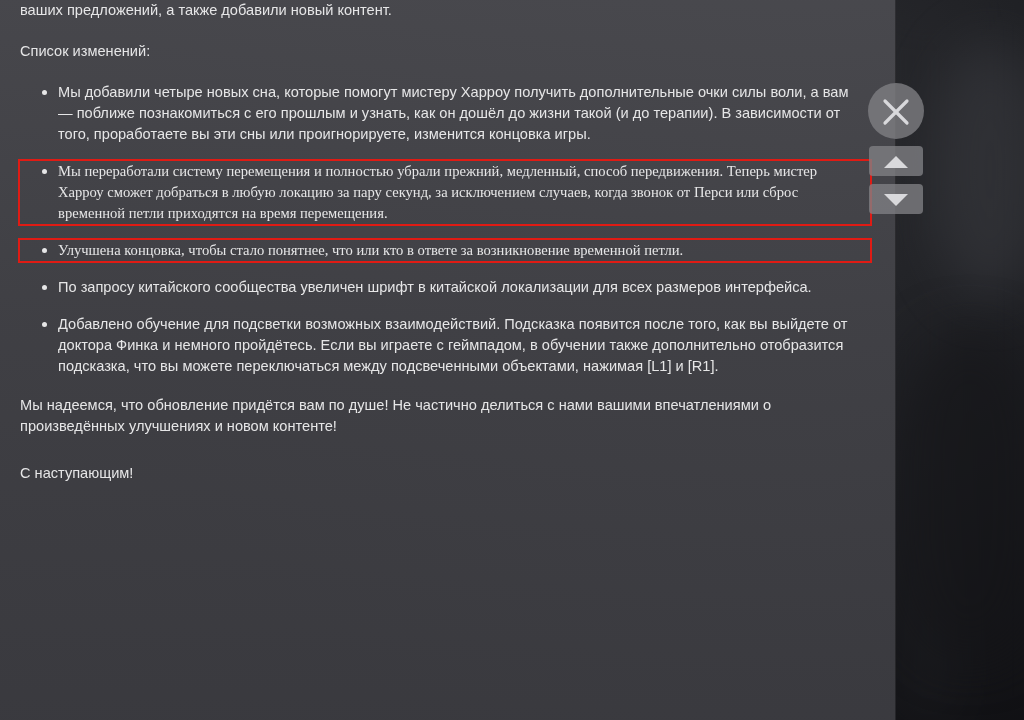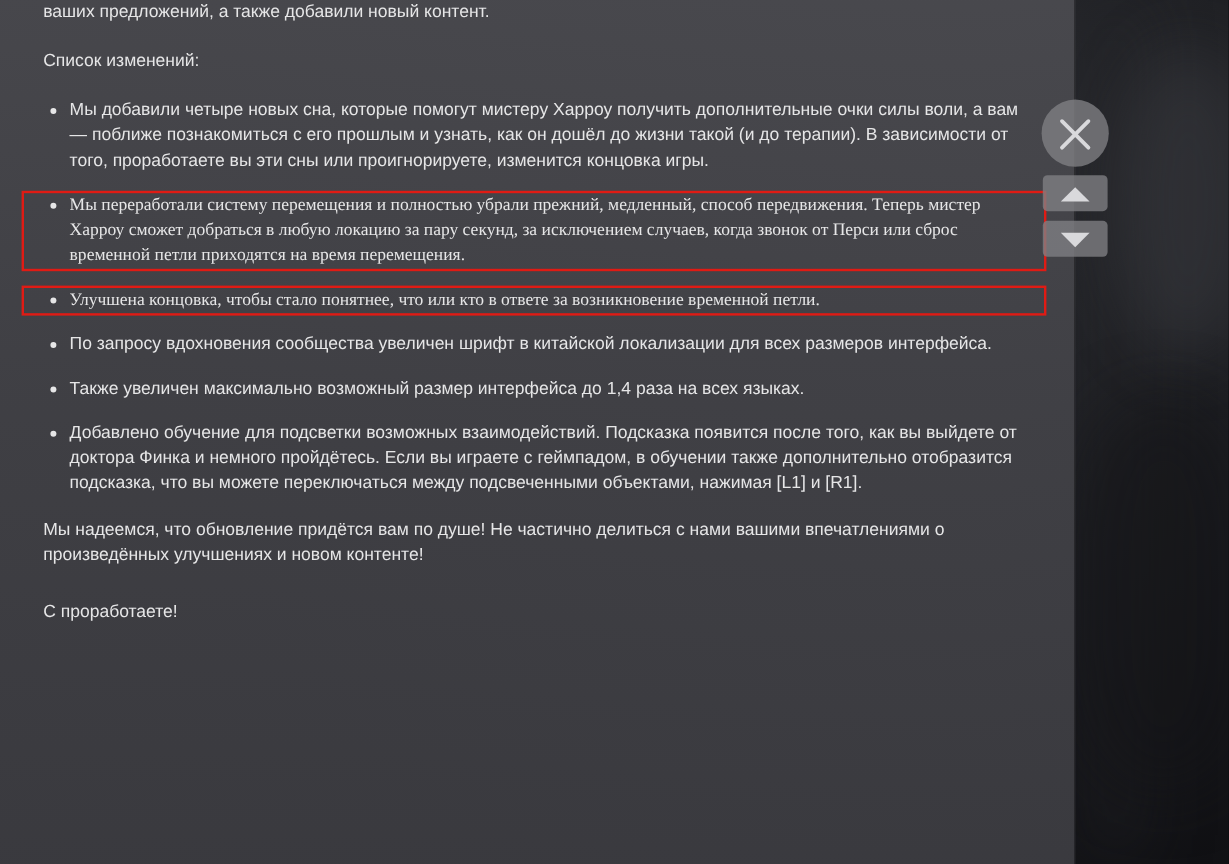--- a/index.html
+++ b/index.html
@@ -59,21 +59,21 @@
     position: absolute;
     left: 20px;
     right: 26px;
     top: 0;
     color: #e9e9ea;
     font-size: 14.6px;
     line-height: 1.44;
   }
 
   p.body-text {
-    margin: 0 0 20px 16px;
+    margin: 0 0 20px 0;
     color: #e6e6e7;
   }
   p.first {
     margin-top: 0;
     padding-top: 0;
   }
 
   ul.changes {
     list-style: none;
     margin: 16px 0 18px 0;
@@ -162,28 +162,27 @@
     <div class="panel-inner">
 
       <p class="body-text first">ваших предложений, а также добавили новый контент.</p>
 
       <p class="body-text">Список изменений:</p>
 
       <ul class="changes">
         <li>Мы добавили четыре новых сна, которые помогут мистеру Харроу получить дополнительные очки силы воли, а вам — поближе познакомиться с его прошлым и узнать, как он дошёл до жизни такой (и до терапии). В зависимости от того, проработаете вы эти сны или проигнорируете, изменится концовка игры.</li>
         <li class="highlight">Мы переработали систему перемещения и полностью убрали прежний, медленный, способ передвижения. Теперь мистер Харроу сможет добраться в любую локацию за пару секунд, за исключением случаев, когда звонок от Перси или сброс временной петли приходятся на время перемещения.</li>
         <li class="highlight">Улучшена концовка, чтобы стало понятнее, что или кто в ответе за возникновение временной петли.</li>
-        <li>По запросу вдохновения сообщества увеличен шрифт в китайской локализации для всех размеров интерфейса.</li>
-        <li>Также увеличен максимально возможный размер интерфейса до 1,4 раза на всех языках.</li>
+        <li>По запросу китайского сообщества увеличен шрифт в китайской локализации для всех размеров интерфейса.</li>
         <li>Добавлено обучение для подсветки возможных взаимодействий. Подсказка появится после того, как вы выйдете от доктора Финка и немного пройдётесь. Если вы играете с геймпадом, в обучении также дополнительно отобразится подсказка, что вы можете переключаться между подсвеченными объектами, нажимая [L1] и [R1].</li>
       </ul>
 
       <p class="body-text">Мы надеемся, что обновление придётся вам по душе! Не частично делиться с нами вашими впечатлениями о произведённых улучшениях и новом контенте!</p>
       <div class="spacer-gap"></div>
-      <p class="body-text">С проработаете!</p>
+      <p class="body-text">С наступающим!</p>
 
     </div>
   </div>
 
   <button class="close-btn">
     <span>
       <svg width="30" height="30" viewBox="0 0 30 30" aria-hidden="true">
         <line x1="4" y1="4" x2="26" y2="26" stroke="#d9d9dc" stroke-width="3.2" stroke-linecap="round"></line>
         <line x1="26" y1="4" x2="4" y2="26" stroke="#d9d9dc" stroke-width="3.2" stroke-linecap="round"></line>
       </svg>

